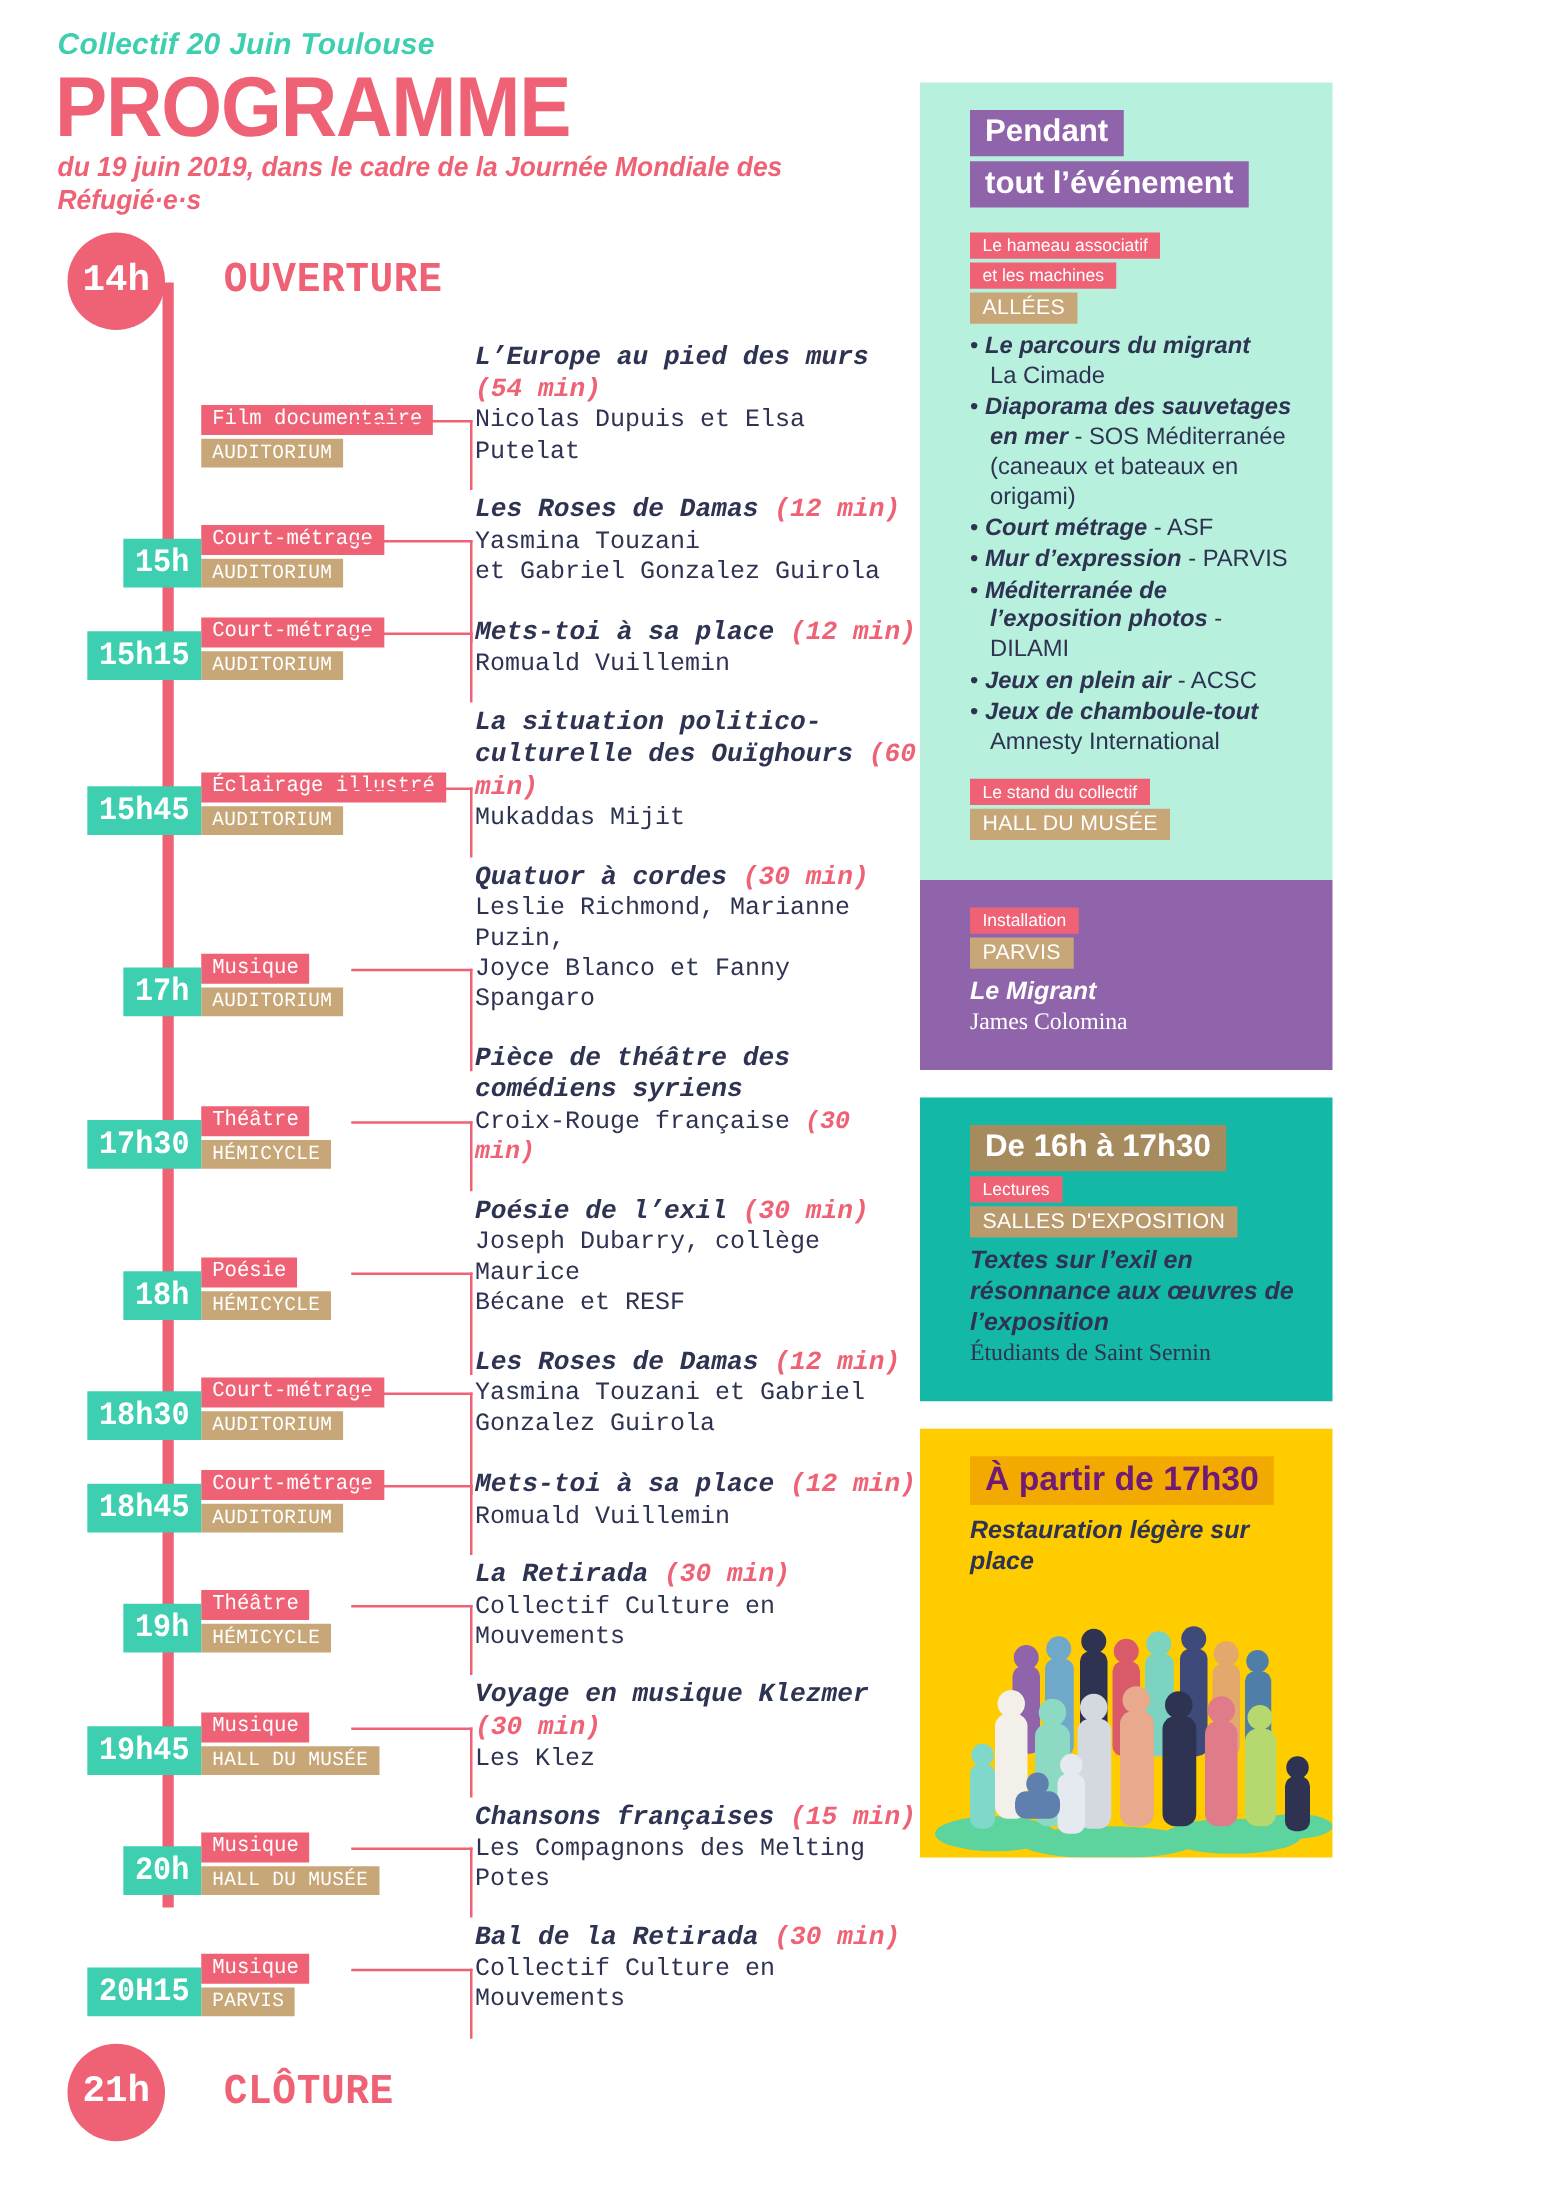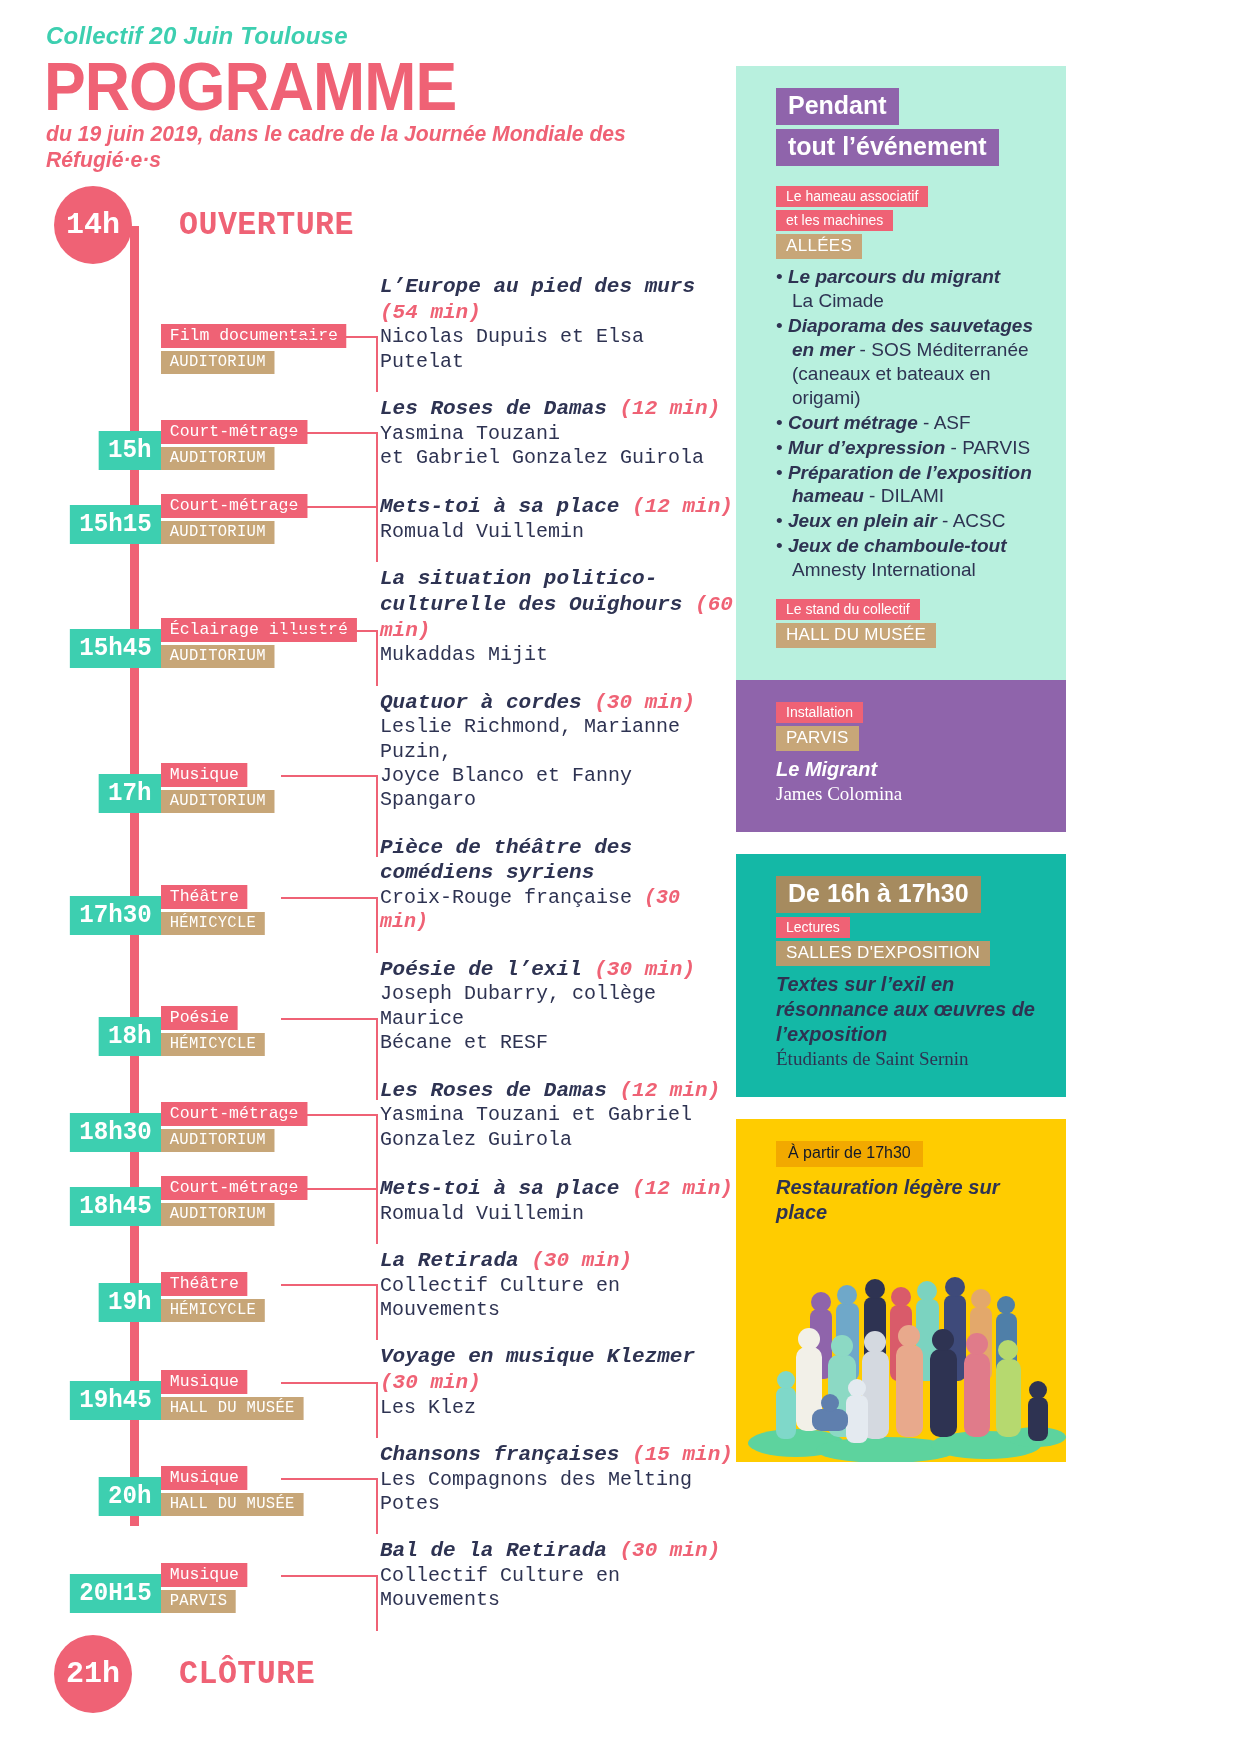--- a/index.html
+++ b/index.html
@@ -90,22 +90,22 @@
 
   .hdr-purple{
     display:block;width:max-content;background:#8f64ab;color:#fff;
     font-size:25px;font-weight:bold;padding:3px 12px 5px;margin-bottom:4px;
   }
   .hdr-tan{
     display:block;width:max-content;background:#a68b5f;color:#fff;
     font-size:25px;font-weight:bold;padding:3px 12px 5px;margin-bottom:4px;
   }
   .hdr-orange{
-    display:block;width:max-content;background:#f2a900;color:#0f172a;
-    font-size:16px;font-weight:normal;padding:3px 12px 5px;margin-bottom:8px;
+    display:block;width:max-content;background:#f2a900;color:#701a75;
+    font-size:27px;font-weight:bold;padding:3px 12px 5px;margin-bottom:8px;
   }
   .r-cat{
     display:block;width:max-content;background:#ef6275;color:#fff;
     font-size:14px;padding:2px 10px 3px;margin-bottom:3px;white-space:nowrap;
   }
   .r-place{
     display:block;width:max-content;background:#c7a678;color:#fff;
     font-size:17px;padding:2px 10px 3px;letter-spacing:.3px;margin-bottom:6px;
   }
   .r-place.dark{background:#b89a6d;}
@@ -293,21 +293,21 @@
       <span class="hdr-purple">tout l’événement</span>
       <div class="spacer16"></div>
       <span class="r-cat">Le hameau associatif</span>
       <span class="r-cat">et les machines</span>
       <span class="r-place">ALLÉES</span>
       <ul class="blist" id="hameau-list">
           <li>• <b>Le parcours du migrant</b><span></span><br><span>La Cimade</span></li>
           <li>• <b>Diaporama des sauvetages en mer</b><span> - </span><span>SOS Méditerranée (caneaux et bateaux en origami)</span></li>
           <li>• <b>Court métrage</b><span> - </span><span>ASF</span></li>
           <li>• <b>Mur d’expression</b><span> - </span><span>PARVIS</span></li>
-          <li>• <b>Préparation de l’exposition hameau</b><span> - </span><span>DILAMI</span></li>
+          <li>• <b>Méditerranée de l’exposition photos</b><span> - </span><span>DILAMI</span></li>
           <li>• <b>Jeux en plein air</b><span> - </span><span>ACSC</span></li>
           <li>• <b>Jeux de chamboule-tout</b><span></span><br><span>Amnesty International</span></li>
         </ul>
       <div class="spacer16"></div>
       <span class="r-cat">Le stand du collectif</span>
       <span class="r-place">HALL DU MUSÉE</span>
     </div>
 
     <div class="panel panel-purple">
       <span class="r-cat">Installation</span>

